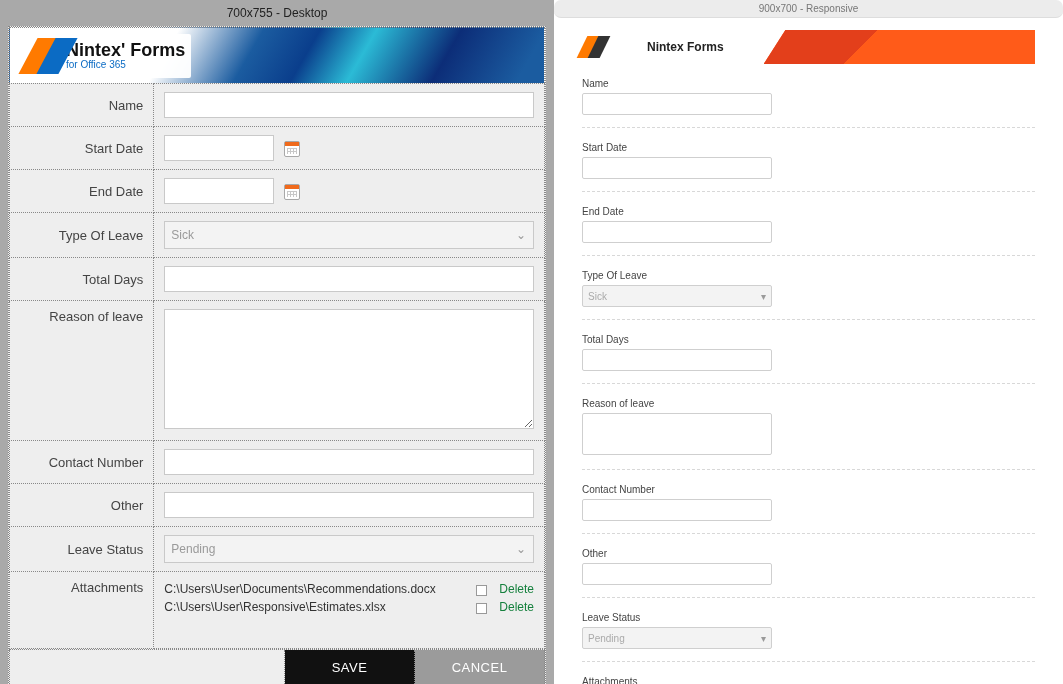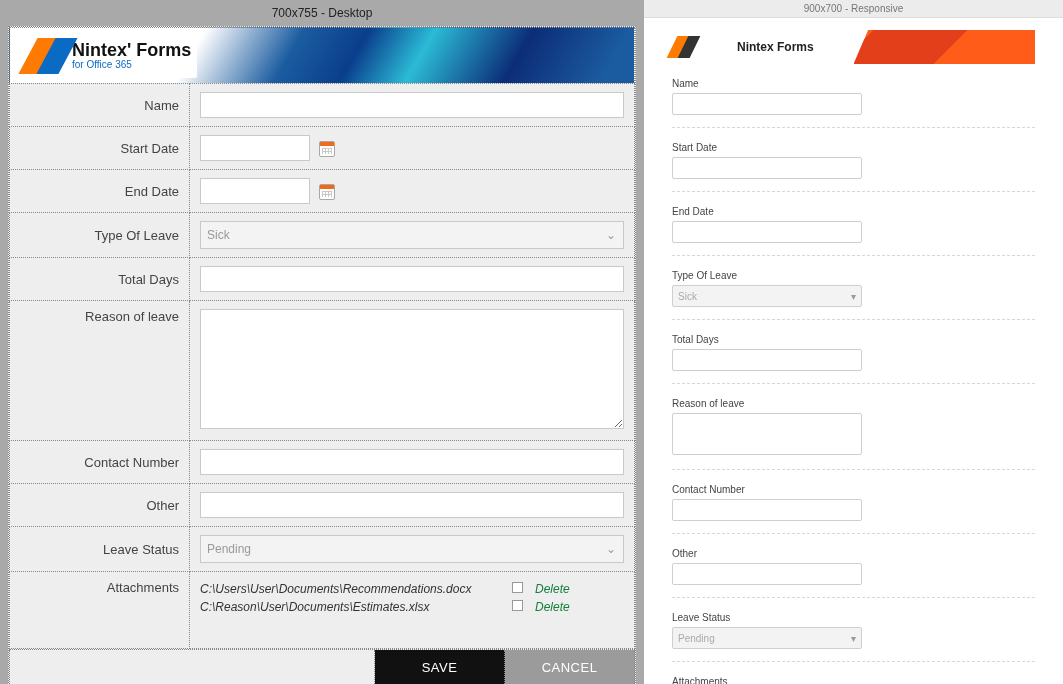--- a/index.html
+++ b/index.html
@@ -1,29 +1,29 @@
 <!DOCTYPE html>
 <html><head>
 <meta charset="utf-8">
 <style>
   * { box-sizing: border-box; margin: 0; padding: 0; }
   body { font-family: "Segoe UI", Arial, sans-serif; font-size: 12px; color: #333; background: #fff; }
   .stage { display: flex; width: 1063px; height: 684px; }
   
-  .left { width: 644px; background: #a9a9a9; position: relative; padding: 0 8px 24px 8px; }
+  .left { width: 554px; background: #a9a9a9; position: relative; padding: 0 8px 24px 8px; }
   .left-title { text-align: center; font-size: 12px; color: #222; height: 26px; line-height: 26px; }
   .dbox { background: #eee; border: 1px dotted #888; }
   
   .dhead {
     height: 56px;
     background: linear-gradient(120deg,#fff 30%,#1b5ca0 45%,#0a3e8c 55%,#2bbbd6 65%,#0c2d78 80%,#1b5ca0 95%);
     display: flex; align-items: center; padding: 4px 10px;
     border: 1px dotted #888; border-bottom: none;
   }
-  .dhead-logo { display: flex; align-items: center; gap: 6px; background: rgba(255,255,255,.95); padding: 2px 6px; border-radius: 2px;}
+  .dhead-logo { display: flex; align-items: center; background: rgba(255,255,255,.95); padding: 2px 6px; border-radius: 2px;}
   .mark { width: 40px; height: 40px; position: relative; }
   .mark:before, .mark:after { content: ""; position: absolute; width: 22px; height: 36px; top: 2px; transform: skewX(-28deg); }
   .mark:before { left: 2px; background: #ff7a00; }
   .mark:after  { left: 20px; background: #0b6bc4; }
   .nx-text { line-height: 1.05; }
   .nx-text .t1 { font-size: 18px; font-weight: 600; color: #111; }
   .nx-text .t2 { font-size: 10px; color: #0b6bc4; }
   
   .dtable { width: 100%; border-collapse: collapse; }
   .dtable td { border: 1px dotted #888; vertical-align: middle; padding: 8px 10px; background: #eee; }
@@ -33,33 +33,33 @@
   .txt-sm { width: 110px; }
   .sel { width: 100%; height: 28px; border: 1px solid #c9c9c9; background: #f3f3f3; color: #9a9a9a; padding: 2px 24px 2px 6px; font: inherit; appearance: none; position: relative; }
   .sel-wrap { position: relative; display: block; }
   .sel-wrap .chev { position: absolute; right: 8px; top: 50%; transform: translateY(-50%); pointer-events: none; color: #9a9a9a; font-size: 12px; }
   .ta { width: 100%; height: 120px; border: 1px solid #c9c9c9; background: #fff; padding: 4px 6px; font: inherit; resize: both; }
   .cal { display: inline-block; width: 16px; height: 16px; vertical-align: middle; margin-left: 6px; border: 1px solid #a8a8a8; background: #fff; position: relative; border-radius: 2px;}
   .cal:before { content:""; position:absolute; top:0; left:0; right:0; height:4px; background:#f06a1c; }
   .cal:after  { content:""; position:absolute; top:6px; left:2px; right:2px; bottom:2px;
                 background: repeating-linear-gradient(#c8c8c8 0 1px, transparent 1px 3px),
                             repeating-linear-gradient(90deg,#c8c8c8 0 1px, transparent 1px 3px);}
-  .att-row { display: flex; gap: 12px; align-items: flex-start; padding: 2px 0; font-style: italic; }
+  .att-row { display: flex; gap: 12px; align-items: flex-end; padding: 2px 0; }
   .att-path { color: #333; min-width: 300px; }
   .att-ic { width: 11px; height: 11px; border: 1px solid #999; background:#fff; display:inline-block; }
   .att-del { color: #15803d; text-decoration: none; }
   .btnbar { display: flex; border-top: 1px dotted #888; }
   .btnbar .sp { flex: 1; border: 1px dotted #888; border-top: none; background: #eee; height: 36px;}
   .dbtn { width: 130px; height: 36px; border: 1px dotted #888; border-top:none; border-left:none; font-size: 13px; letter-spacing: .5px; }
   .dbtn.save   { background: #111; color: #fff; }
   .dbtn.cancel { background: #9b9b9b; color: #fff; }
 
   
   .right { flex: 1; background: #fff; display: flex; flex-direction: column; overflow: hidden; }
-  .right-titlebar { text-align: center; font-size: 10px; color: #777; background: #ececec; height: 18px; line-height: 18px; border-bottom: 1px solid #ddd;}
+  .right-titlebar { text-align: center; font-size: 10px; color: #777; background: #ececec; height: 18px; line-height: 18px; border-bottom: 1px solid #ddd; border-radius: 7px;}
   .rscroll { overflow-y: auto; padding: 12px 28px 18px 28px; font-size: 10px; color: #444; }
   .rhead { height: 34px; display:flex; align-items:center; margin-bottom: 14px; }
   .rhead-logo { display:flex; align-items:center; gap:4px; }
   .rmark { width: 24px; height: 24px; position: relative; }
   .rmark:before, .rmark:after { content:""; position:absolute; width: 12px; height: 22px; top:1px; transform: skewX(-26deg); }
   .rmark:before { left: 0; background: #ff7a00; }
   .rmark:after  { left: 11px; background: #333; }
   .rhead-title { font-size: 12px; font-weight: 600; color:#222;padding-left:37px;}
   .rhead-shape { flex:1; height: 34px; margin-left: 40px;
     background:
@@ -151,21 +151,21 @@
         </tr>
         <tr>
           <td class="lbl" style="vertical-align:top;">Attachments</td>
           <td class="ctl">
             <div class="att-row">
               <span class="att-path">C:\Users\User\Documents\Recommendations.docx</span>
               <span class="att-ic"></span>
               <a href="#" class="att-del">Delete</a>
             </div>
             <div class="att-row">
-              <span class="att-path">C:\Reason\User\Documents\Estimates.xlsx</span>
+              <span class="att-path">C:\Users\User\Responsive\Estimates.xlsx</span>
               <span class="att-ic"></span>
               <a href="#" class="att-del">Delete</a>
             </div>
             <div style="height:24px"></div>
           </td>
         </tr>
       </tbody>
         </table>
       <div class="btnbar">
         <div class="sp"></div>

